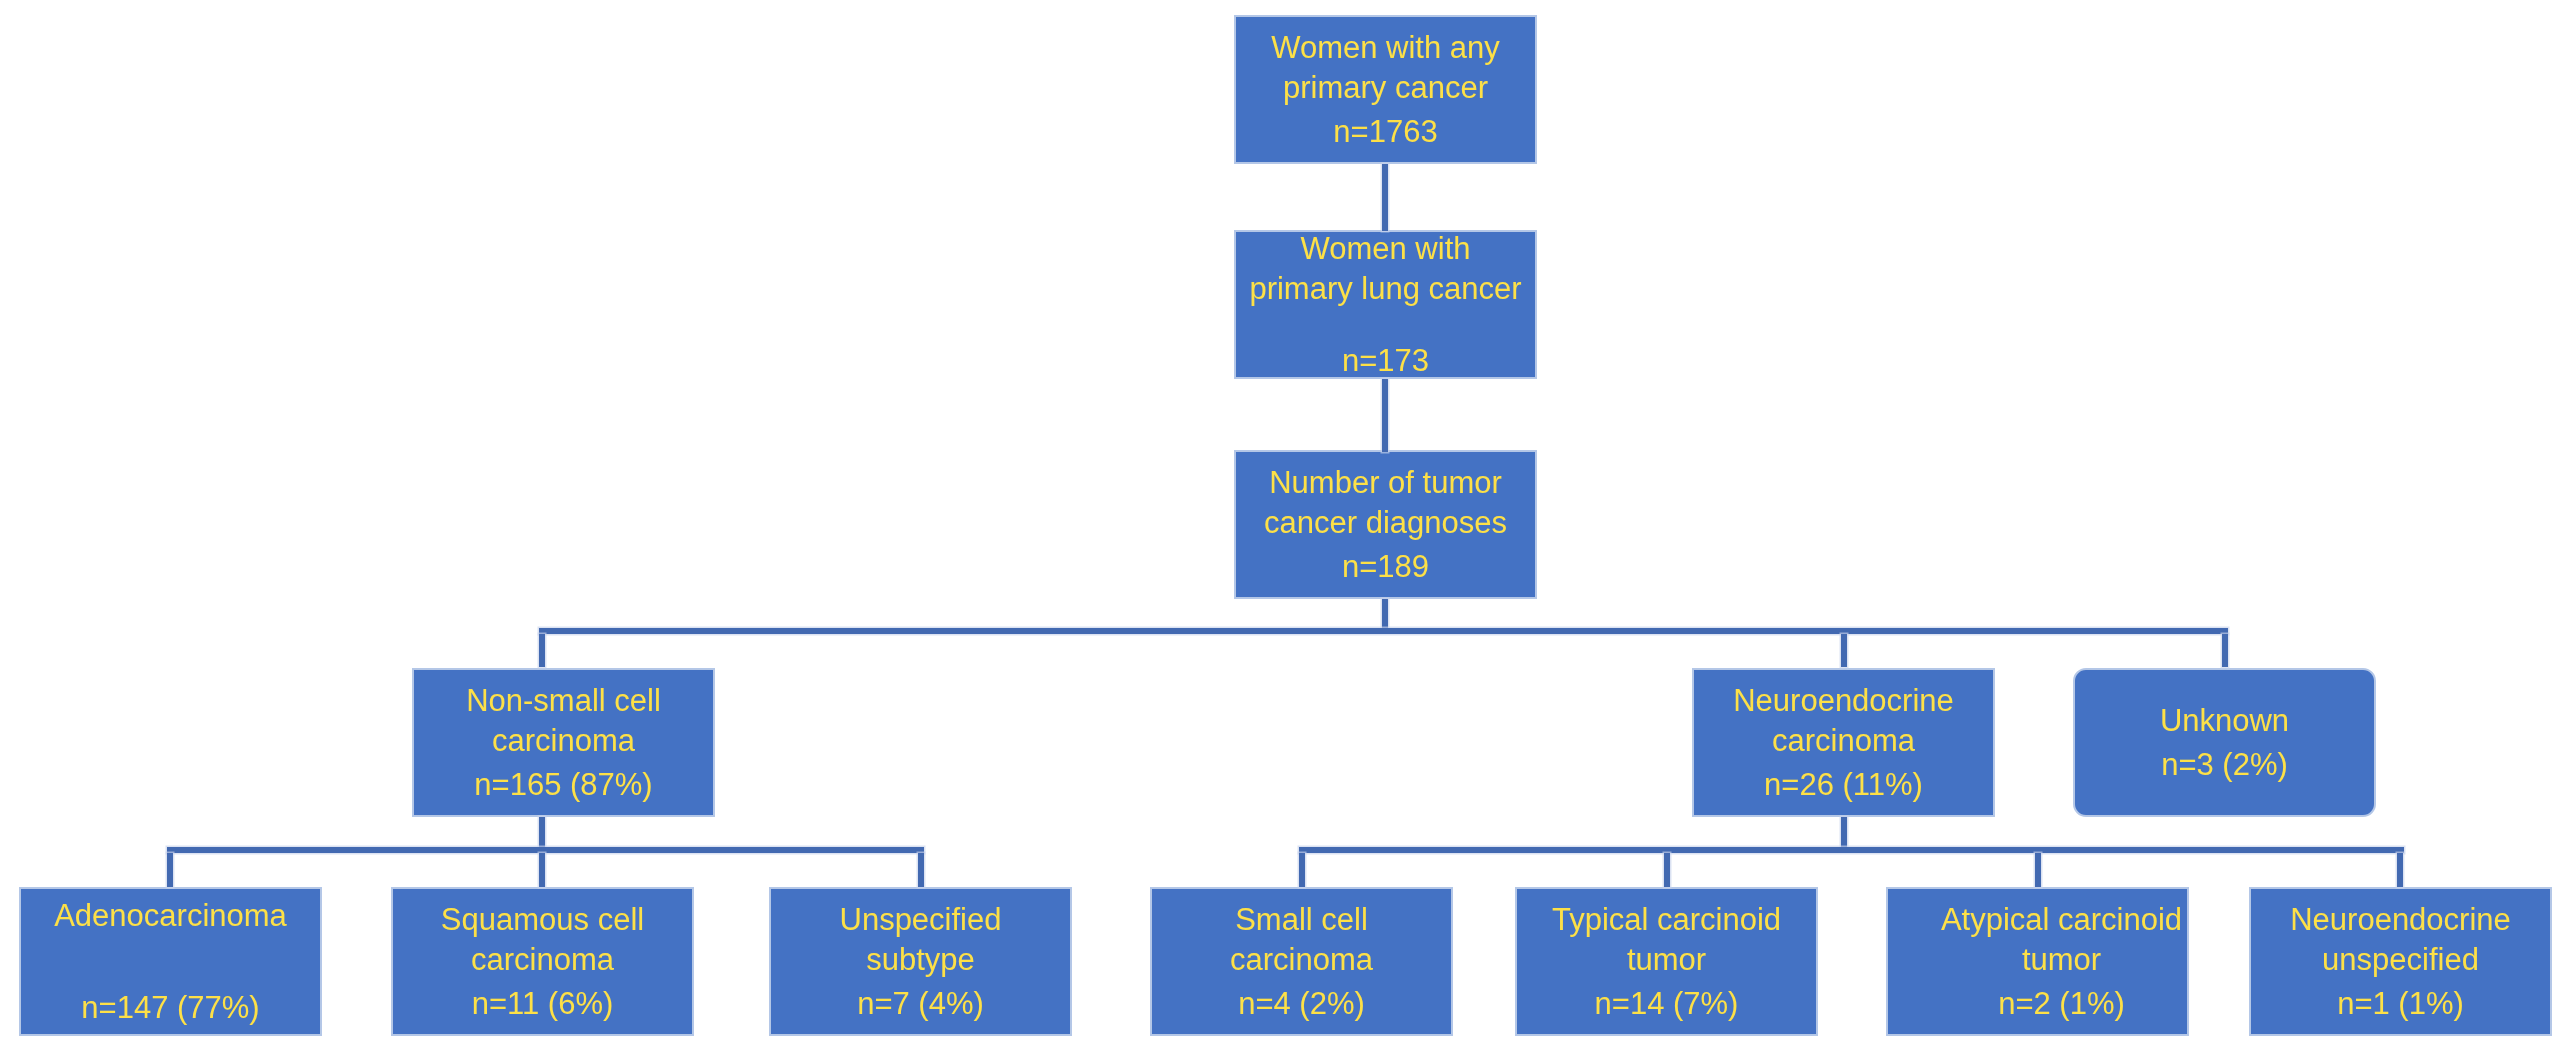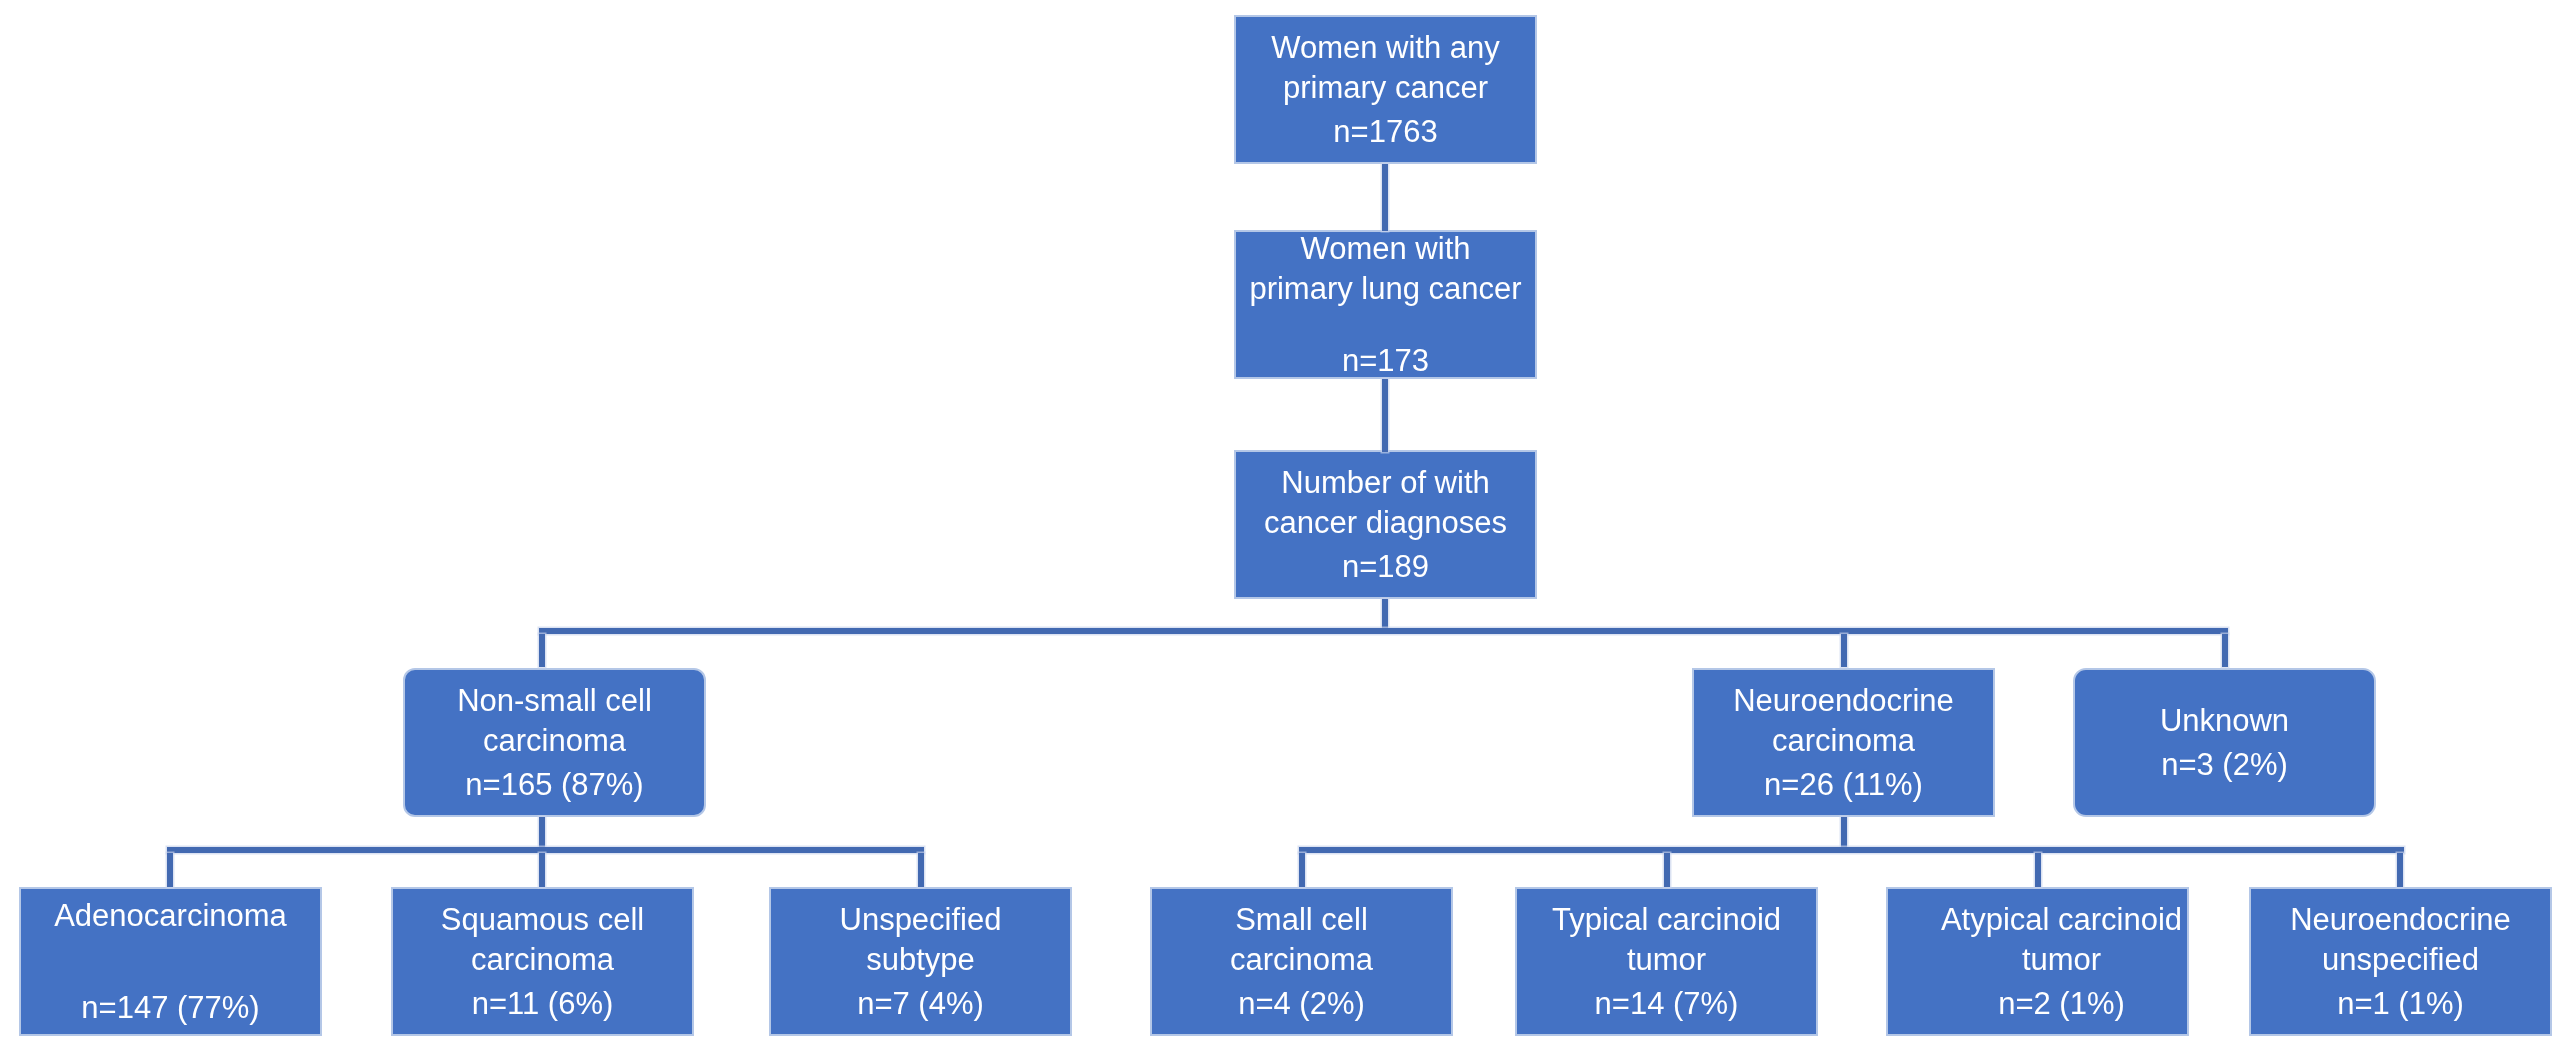--- a/index.html
+++ b/index.html
@@ -11,21 +11,21 @@
     font-family: "Liberation Sans", sans-serif;
     overflow: hidden;
   }
   .node {
     position: absolute;
     width: 303px;
     height: 149px;
     background: #4472C4;
     border: 2.3px solid #b4c7e7;
     box-sizing: border-box;
-    color: #ffffff;
+    color: #fde047;
     display: flex;
     flex-direction: column;
     align-items: center;
     justify-content: center;
     text-align: center;
     font-size: 31px;
     line-height: 40px;
   }
   .node .label { white-space: pre; }
   .node .value { margin-top: 4px; white-space: pre; }
@@ -46,26 +46,26 @@
     <div class="value">n=1763</div>
   </div>
 
   <div class="node" style="left:1234px; top:230px;gap:28px;">
     <div class="label">Women with
 primary lung cancer</div>
     <div class="value">n=173</div>
   </div>
 
   <div class="node" style="left:1234px; top:450px;">
-    <div class="label">Number of with
+    <div class="label">Number of tumor
 cancer diagnoses</div>
     <div class="value">n=189</div>
   </div>
 
-  <div class="node" style="left:403px; top:668px;border-radius:12px;">
+  <div class="node" style="left:412px; top:668px;">
     <div class="label">Non-small cell
 carcinoma</div>
     <div class="value">n=165 (87%)</div>
   </div>
 
   <div class="node" style="left:1692px; top:668px;">
     <div class="label">Neuroendocrine
 carcinoma</div>
     <div class="value">n=26 (11%)</div>
   </div>

